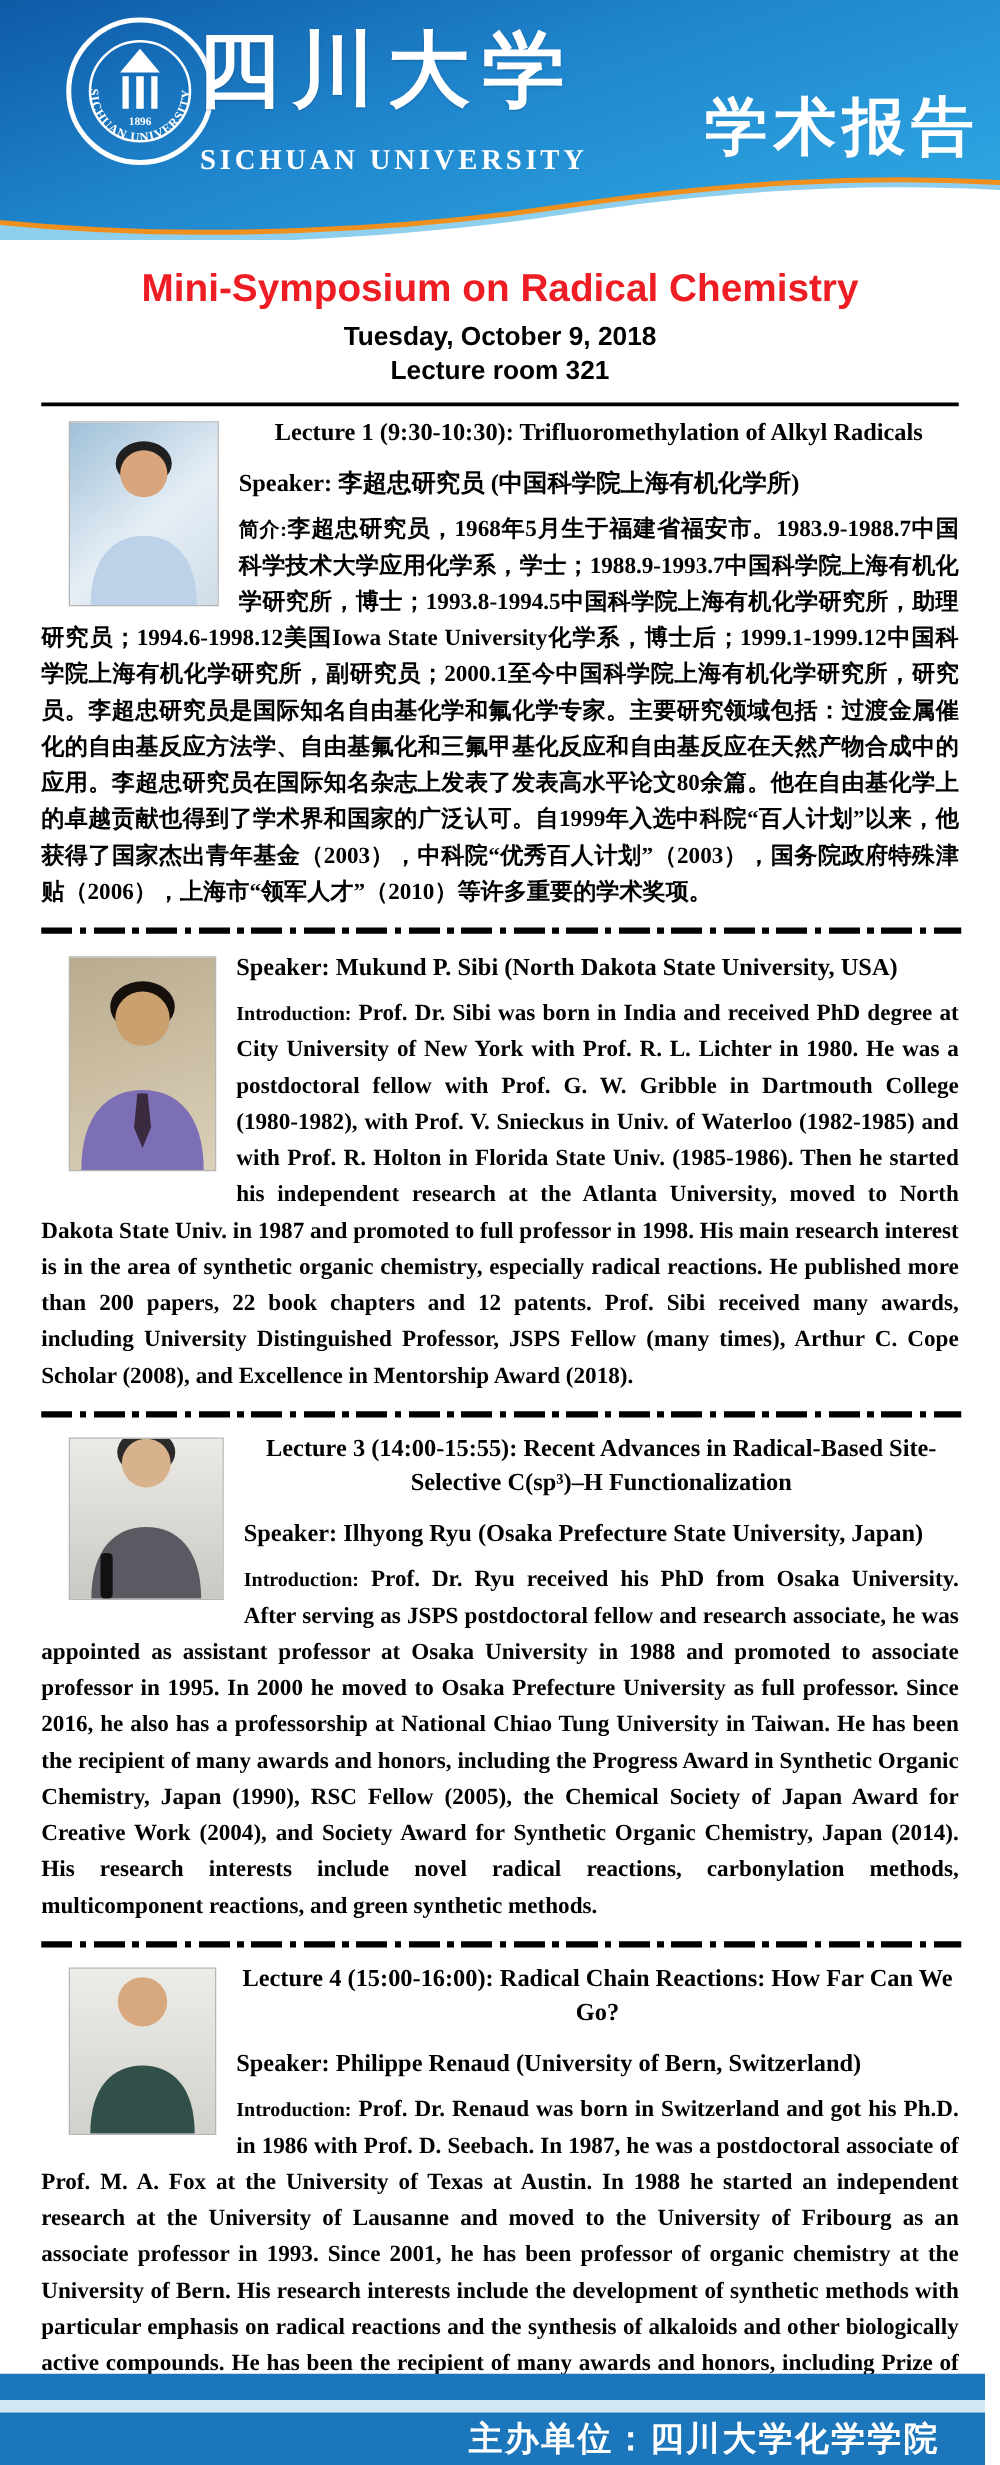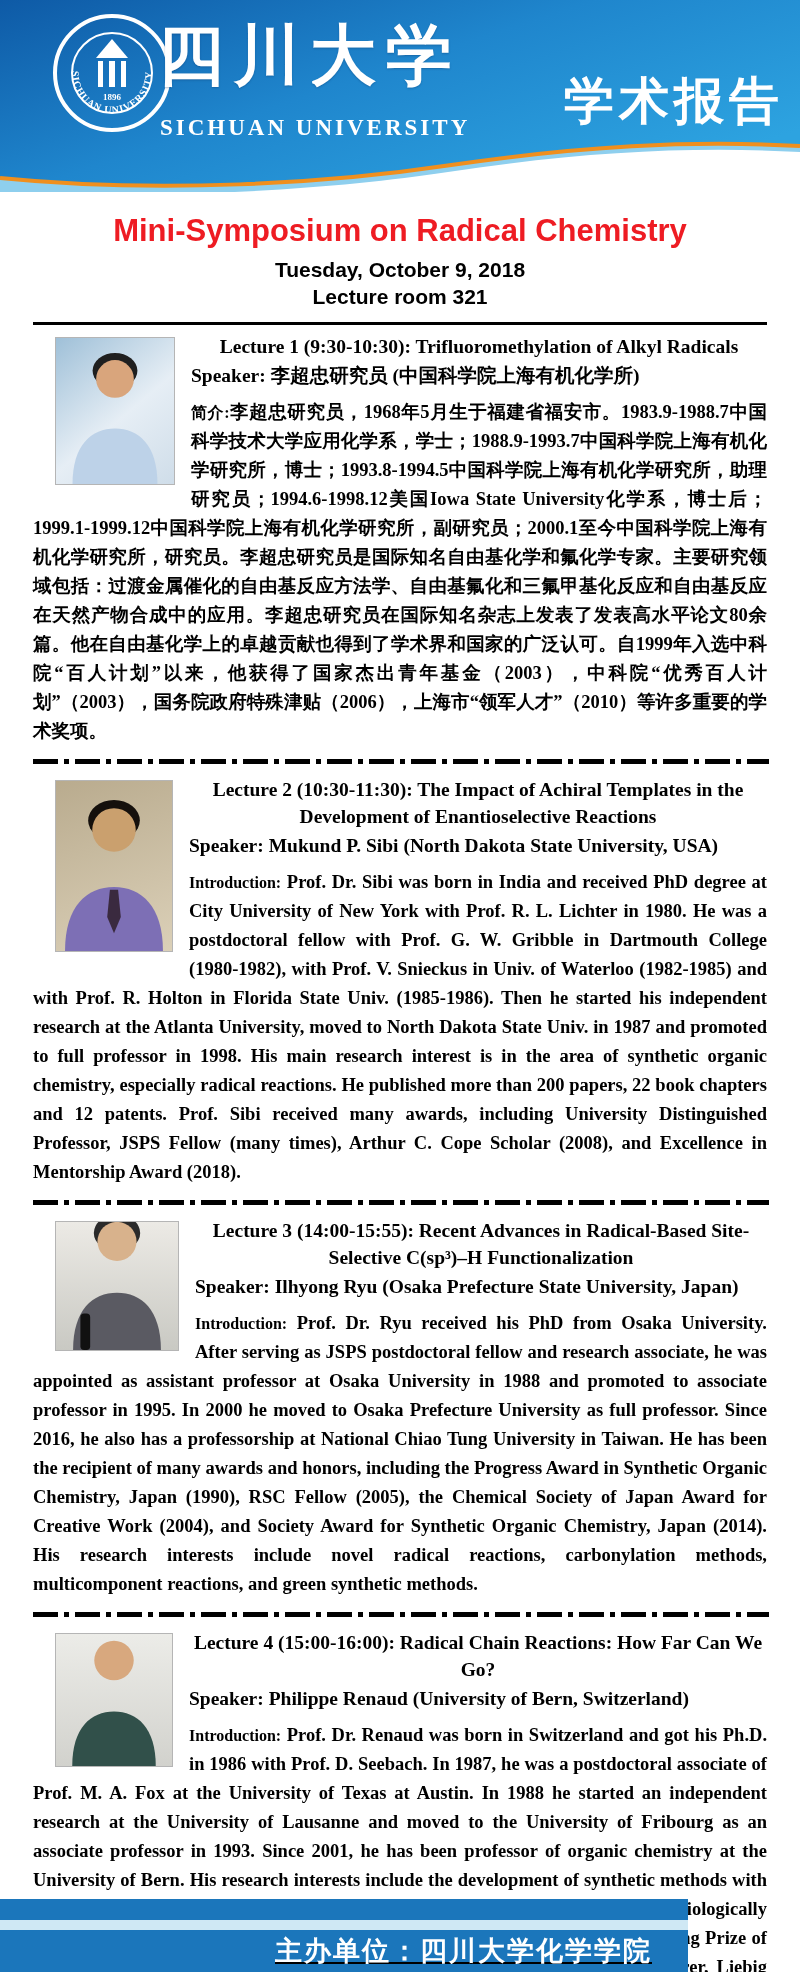--- a/index.html
+++ b/index.html
@@ -52,33 +52,33 @@
   .p1 { width:120px; height:148px; background:linear-gradient(140deg,#9fc0d8,#e6eef5 55%,#cfdde9); }
   .p1 .skin{fill:#d9a57c}.p1 .hair{fill:#1f1f1f}.p1 .shirt{fill:#bdd2e8}
   .p2 { width:118px; height:172px; background:linear-gradient(160deg,#b9ab8e,#dbd0b8); }
   .p2 .skin{fill:#caa06e}.p2 .hair{fill:#15100c}.p2 .shirt{fill:#7d6fb5}
   .p3 { width:124px; height:130px; background:linear-gradient(#eceae5,#c9c9c3); }
   .p3 .skin{fill:#d8b28c}.p3 .hair{fill:#2a2a2a}.p3 .shirt{fill:#5a5a62}
   .p4 { width:118px; height:134px; background:linear-gradient(#ecece8,#d2d2cd); }
   .p4 .skin{fill:#d8a87e}.p4 .shirt{fill:#31504a}
 
   .lec-title { margin:0; font-size:19.5px; line-height:27px; font-weight:bold;text-align:center; }
-  .speaker-line { margin-top:2px; font-size:19.5px; line-height:27px; font-weight:bold; }
+  .speaker-line { margin-top:14px; font-size:19.5px; line-height:27px; font-weight:bold; }
   .intro { margin:9px 0 0; font-size:18.5px; line-height:29px; font-weight:bold; text-align:justify; }
   .intro-label { font-size:16px; }
 
   .divider {
     height:5px; margin:13px auto 12px; width:736px;
     background:repeating-linear-gradient(90deg,
       #000 0, #000 25px, transparent 25px, transparent 31px,
       #000 31px, #000 36px, transparent 36px, transparent 42px);
   }
 
   
-  .footer { position:absolute; left:0; bottom:0; width:688px;text-decoration:underline; }
+  .footer { position:absolute; left:0; bottom:0; width:788px; }
   .footer-bar1 { height:21px; background:#1b76bb; }
   .footer-stripe { height:10px; background:#cfe8f4; }
   .footer-bar2 {
     height:42px; background:#1b76bb; color:#fff; text-align:right;
     font:bold 27px/42px "Liberation Sans", sans-serif; padding-right:36px; letter-spacing:2px;
   }
 </style>
 </head>
 <body>
 
@@ -152,21 +152,20 @@
 
   <section class="lecture">
     <div class="photo p2">
       <svg class="sil" viewBox="0 0 100 125" preserveAspectRatio="xMidYMax slice">
         <ellipse cx="50" cy="29" rx="19" ry="15" class="hair"></ellipse>
         <circle cx="50" cy="36" r="16" class="skin"></circle>
         <path d="M14,125 C14,92 30,78 50,78 C70,78 86,92 86,125 Z" class="shirt"></path>
         <path d="M47,80 L53,80 L55,100 L50,112 L45,100 Z" fill="#3a2a3f"></path>
       </svg>
     </div>
-    <h3 class="lec-title">Lecture 2 (10:30-11:30): The Impact of Achiral Templates in the Development of Enantioselective Reactions</h3>
     <div class="speaker-line">
       <span>Speaker:</span>
       <span>Mukund P. Sibi  (North Dakota State University, USA)</span>
     </div>
     <p class="intro">
       <span class="intro-label">Introduction:</span>
       <span>Prof. Dr. Sibi was born in India and received PhD degree at City University of New York with Prof. R. L. Lichter in 1980. He was a postdoctoral fellow with Prof. G. W. Gribble in Dartmouth College (1980-1982), with Prof. V. Snieckus in Univ. of Waterloo (1982-1985) and with Prof. R. Holton in Florida State Univ. (1985-1986). Then he started his independent research at the Atlanta University, moved to North Dakota State Univ. in 1987 and promoted to full professor in 1998. His main research interest is in the area of synthetic organic chemistry, especially radical reactions. He published more than 200 papers, 22 book chapters and 12 patents. Prof. Sibi received many awards, including University Distinguished Professor, JSPS Fellow (many times), Arthur C. Cope Scholar (2008), and Excellence in Mentorship Award (2018).</span>
     </p>
   </section>
 

